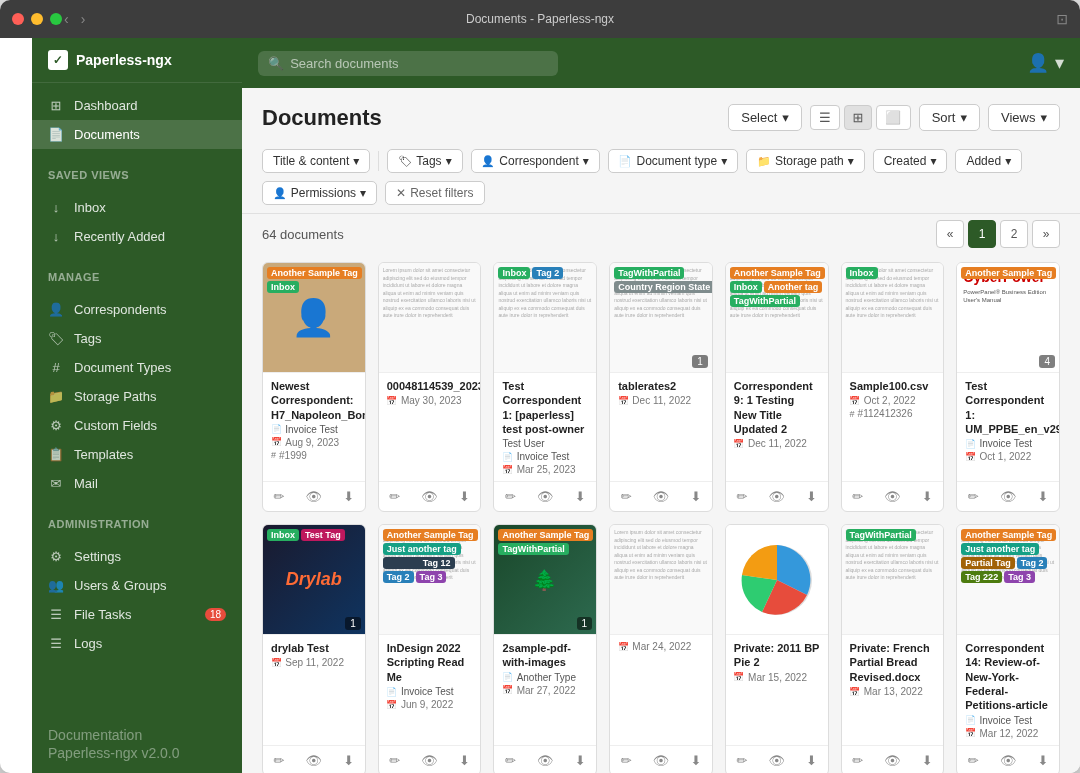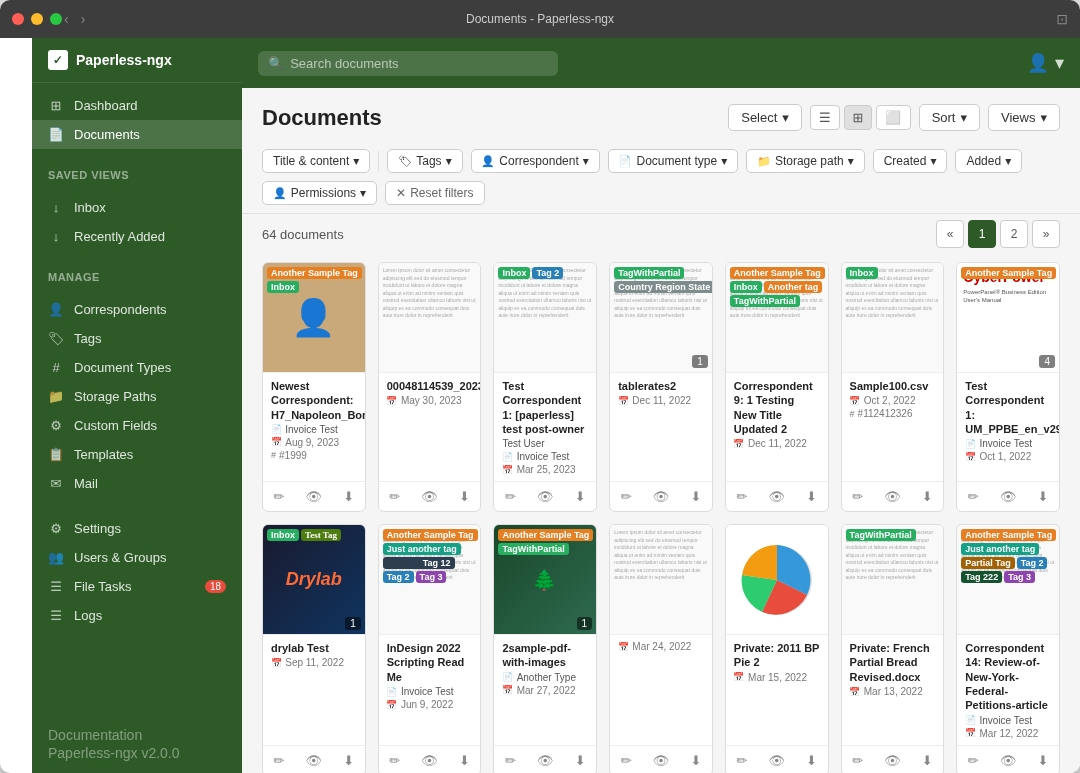--- a/index.html
+++ b/index.html
@@ -172,20 +172,21 @@
         <div class="nav-item">
           <span class="icon">📋</span>
           <span>Templates</span>
         </div>
         <div class="nav-item">
           <span class="icon">✉</span>
           <span>Mail</span>
         </div>
       </div>
 
+      <div class="sidebar-section">ADMINISTRATION</div>
       <div class="sidebar-nav">
         <div class="nav-item">
           <span class="icon">⚙</span>
           <span>Settings</span>
         </div>
         <div class="nav-item">
           <span class="icon">👥</span>
           <span>Users &amp; Groups</span>
         </div>
         <div class="nav-item">
@@ -457,21 +458,21 @@
       <button class="doc-action-btn">⬇</button>
     </div>
   </div>
             <div class="doc-card">
     <div class="doc-thumb">
       <div style="background:linear-gradient(135deg,#1a1a2e,#0f3460);width:100%;height:100%;display:flex;align-items:center;justify-content:center;">
                   <span style="color:#ff6b35;font-size:18px;font-weight:900;font-style:italic;">Drylab</span>
                 </div>
       <div class="doc-tags">
                   <span class="tag" style="background:#27ae60;">Inbox</span>
-                  <span class="tag" style="background:#4d7c0f;font-family:Liberation Serif, serif;">Test Tag</span>
+                  <span class="tag" style="background:#be185d;">Test Tag</span>
                 </div>
       <span class="doc-bottom-badge">1</span>
     </div>
     <div class="doc-info">
       <div class="doc-title">drylab Test</div>
 
       <div class="doc-meta"><span style="font-size:9px;">📅</span>Sep 11, 2022</div>
 
     </div>
     <div class="doc-actions">
@@ -599,21 +600,21 @@
             <div class="doc-card">
     <div class="doc-thumb">
       <div style="padding:4px;overflow:hidden;width:100%;height:100%;">
         <div style="font-size:5px;color:#aaa;line-height:1.5;">Lorem ipsum dolor sit amet consectetur adipiscing elit sed do eiusmod tempor incididunt ut labore et dolore magna aliqua ut enim ad minim veniam quis nostrud exercitation ullamco laboris nisi ut aliquip ex ea commodo consequat duis aute irure dolor in reprehenderit</div>
       </div>
       <div class="doc-tags">
                   <span class="tag" style="background:#e67e22;">Another Sample Tag</span>
                   <span class="tag" style="background:#16a085;">Just another tag</span>
                   <span class="tag" style="background:#a16207;">Partial Tag</span>
                   <span class="tag" style="background:#2980b9;">Tag 2</span>
-                  <span class="tag" style="background:#14532d;">Tag 222</span>
+                  <span class="tag" style="background:#4d7c0f;">Tag 222</span>
                   <span class="tag" style="background:#8e44ad;">Tag 3</span>
                 </div>
 
     </div>
     <div class="doc-info">
       <div class="doc-title">Correspondent 14: Review-of-New-York-Federal-Petitions-article</div>
 
       <div class="doc-type"><span style="font-size:9px;">📄</span>Invoice Test</div>
       <div class="doc-meta"><span style="font-size:9px;">📅</span>Mar 12, 2022</div>
 

